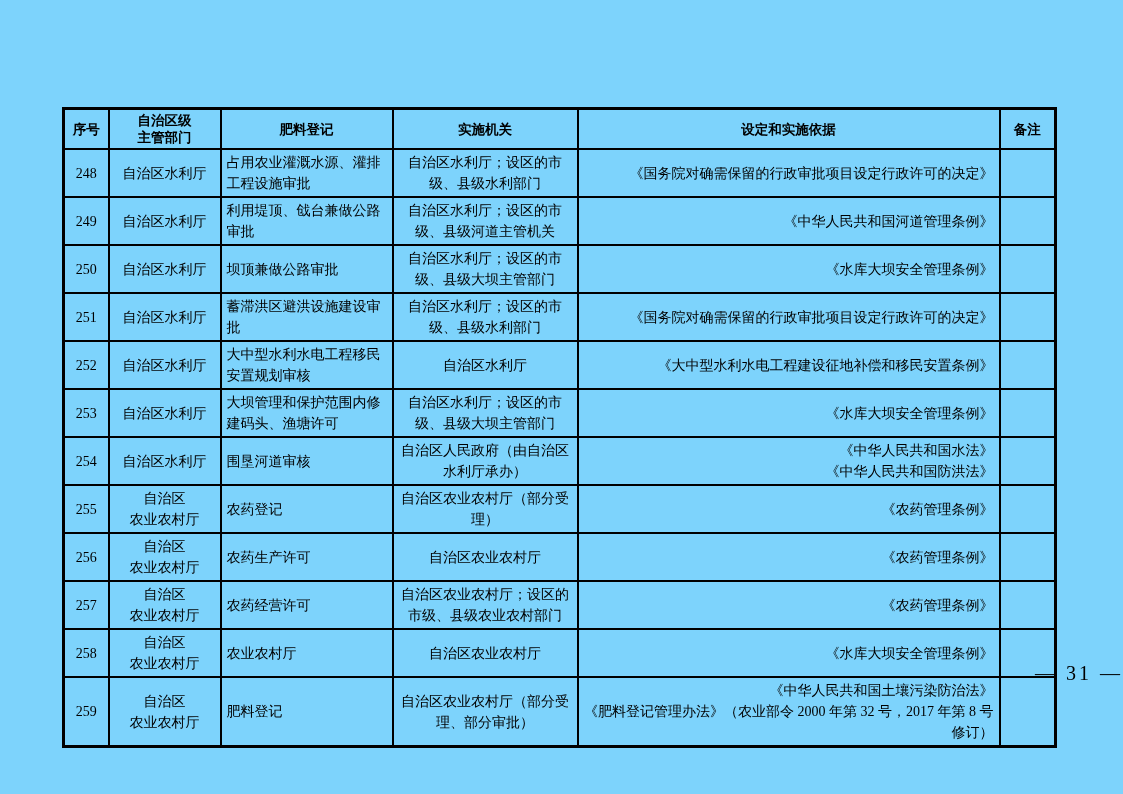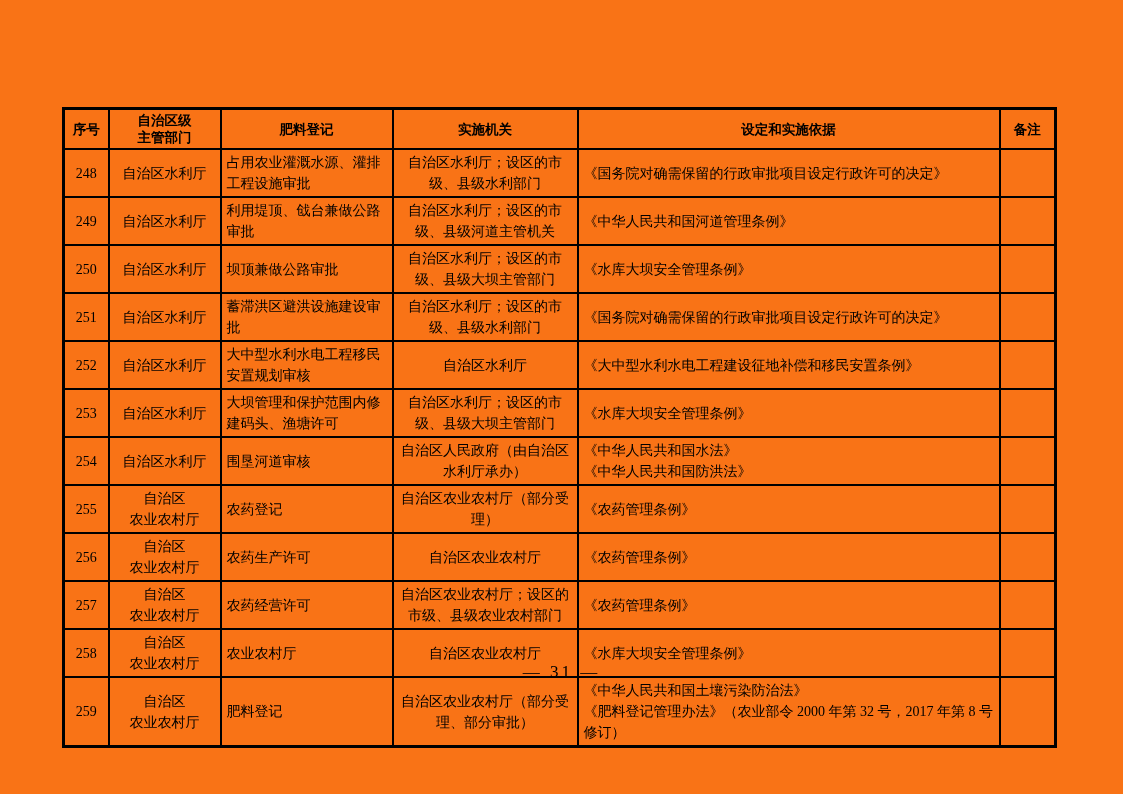--- a/index.html
+++ b/index.html
@@ -4,21 +4,21 @@
 <style>
   html, body {
     margin: 0;
     padding: 0;
     background: #ffffff;
   }
   .page {
     position: relative;
     width: 1123px;
     height: 794px;
-    background: #f97316;
+    background: #7dd3fc;
     font-family: "Liberation Serif", "DejaVu Serif", serif;
     color: #000000;
     overflow: hidden;
   }
   table.approval-table {
     position: absolute;
     left: 62px;
     top: 107px;
     width: 992px;
     border-collapse: collapse;
@@ -46,29 +46,29 @@
     vertical-align: middle;
     padding: 2px 5px;
     height: 35px;
     white-space: pre-line;
     word-break: break-all;
   }
   td.c-seq   { text-align: center; padding: 2px 1px; }
   td.c-dept  { text-align: center; padding: 2px 2px; }
   td.c-item  { text-align: left; }
   td.c-agency{ text-align: center; }
-  td.c-basis { text-align: left; padding-left: 8px; }
+  td.c-basis { text-align: right; padding-left: 8px; }
   td.c-remark{ text-align: center; }
   .page-number {
     position: absolute;
     left: 0;
     top: 662px;
     width: 100%;
-    text-align: center;
-    font-size: 17px;
+    text-align: right;
+    font-size: 20px;
     letter-spacing: 3px;
   }
 </style>
 </head>
 <body>
 
 <div class="page">
 
   <table class="approval-table">
     <colgroup>

